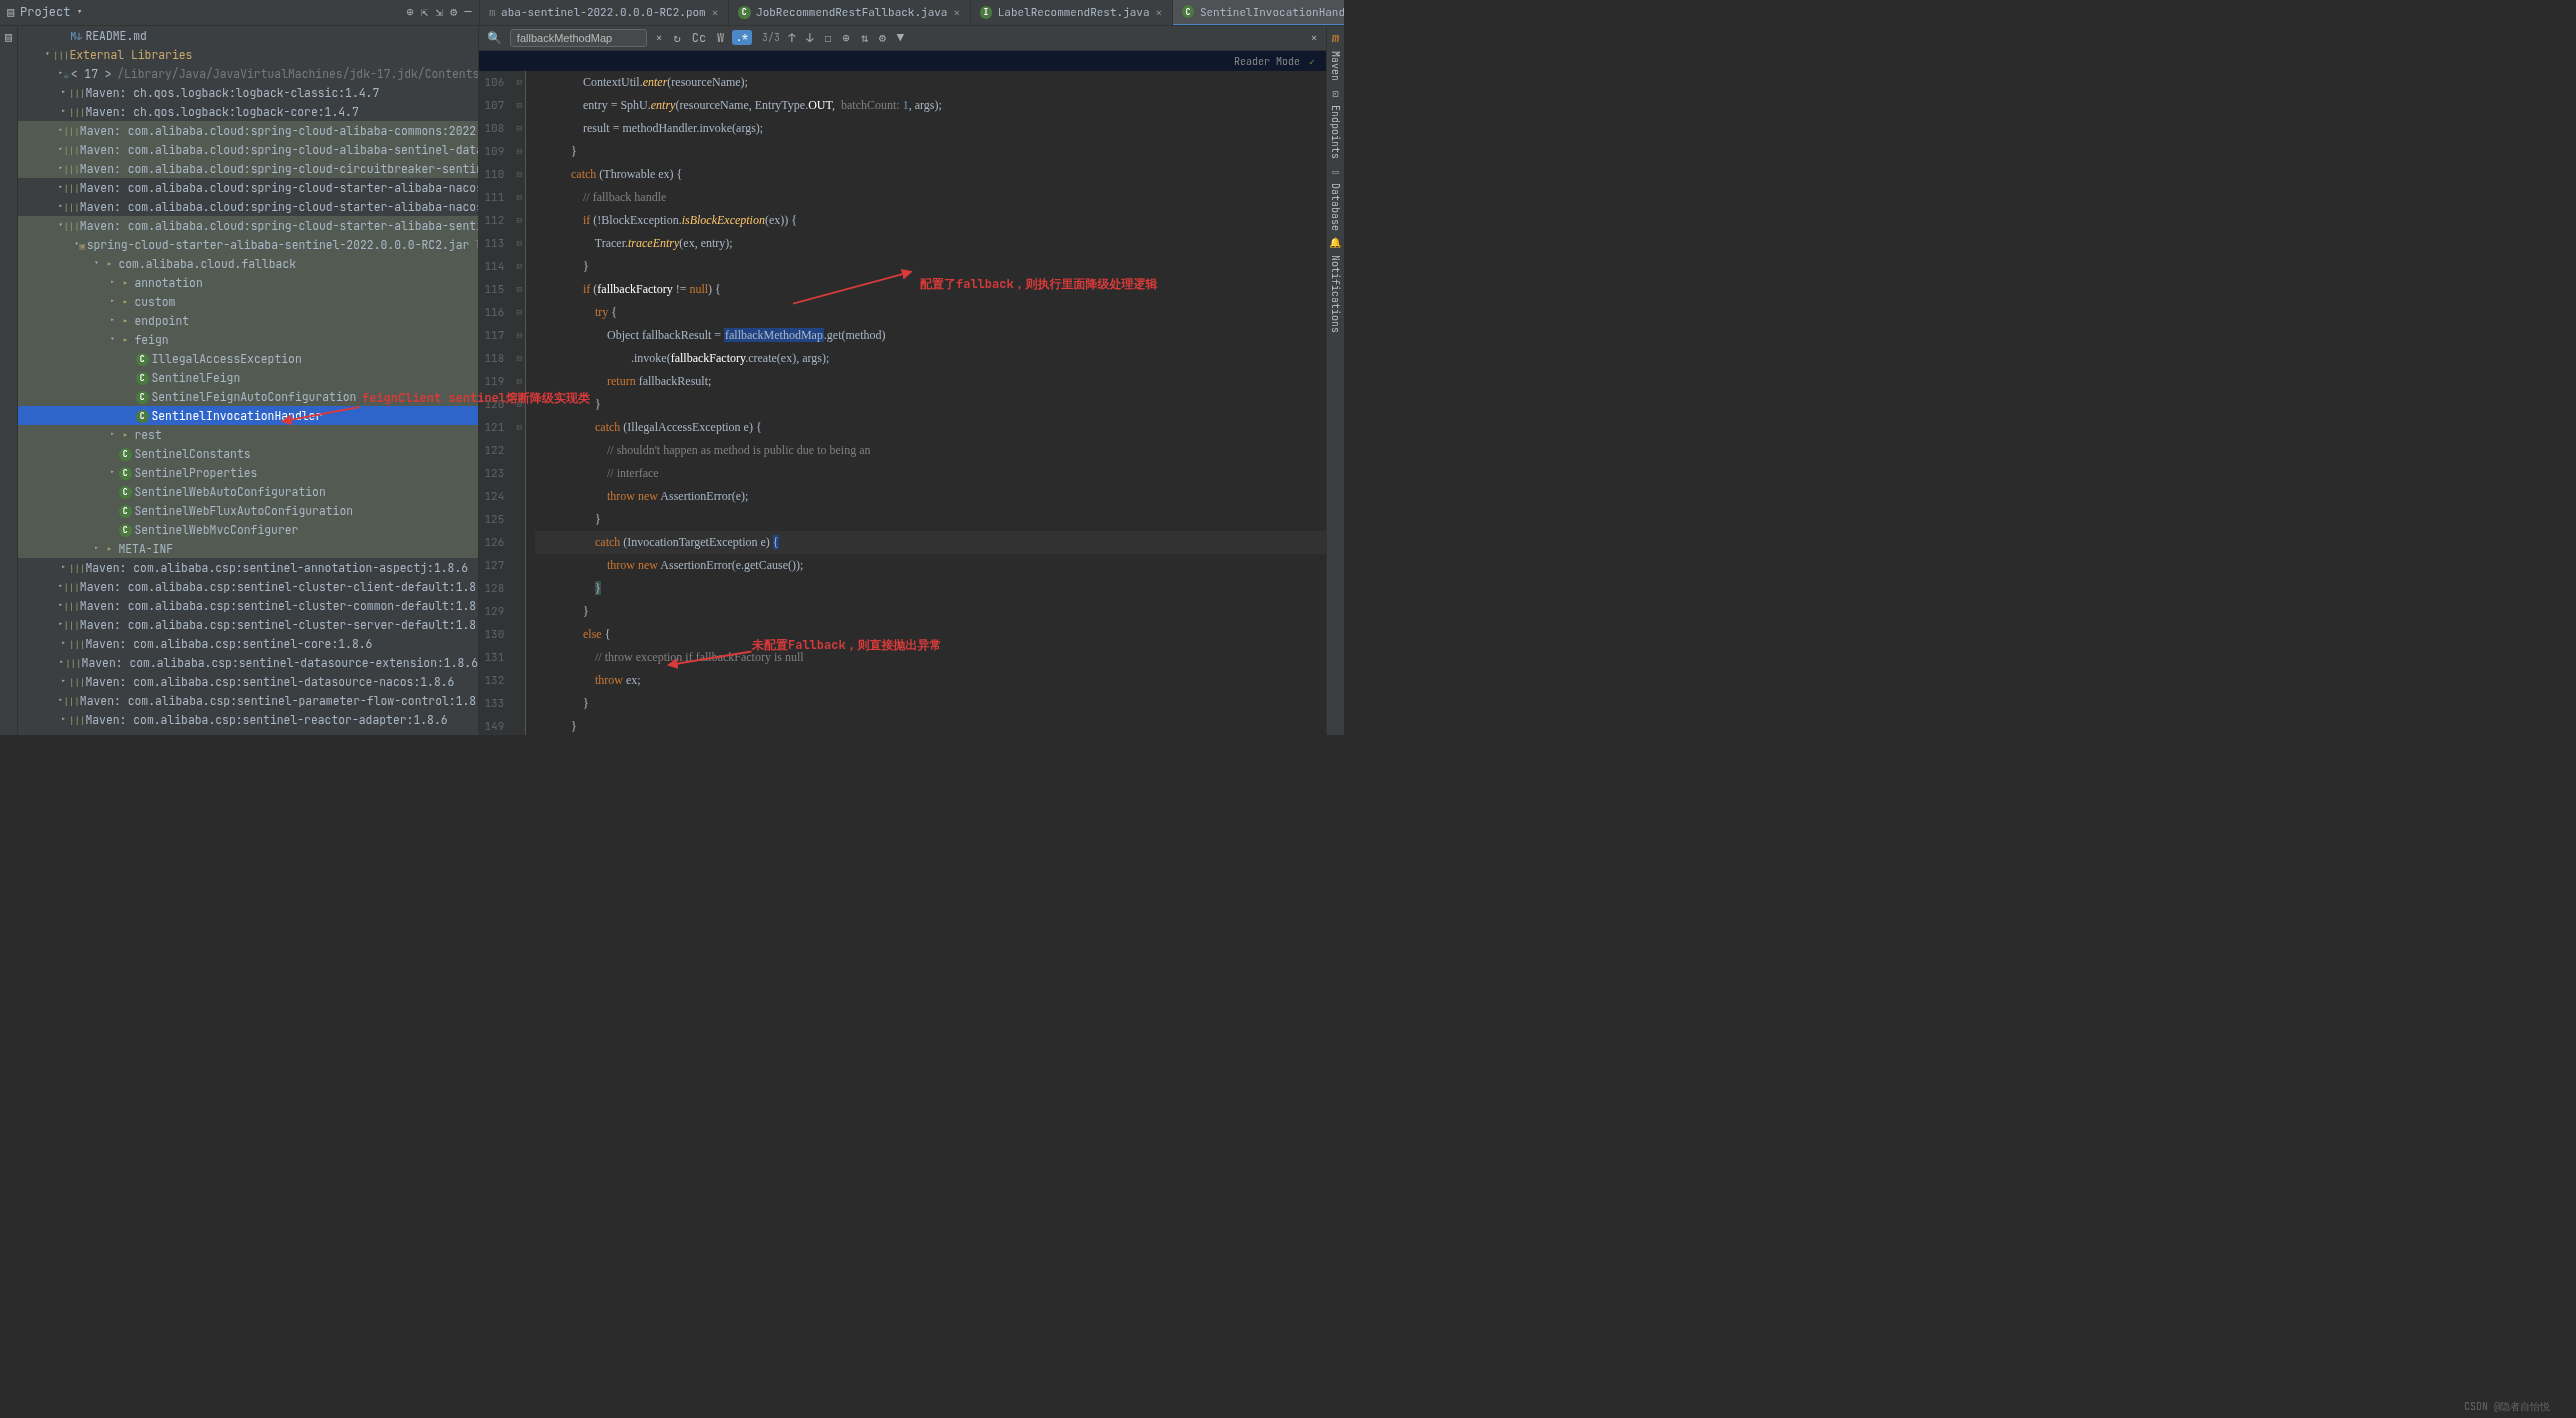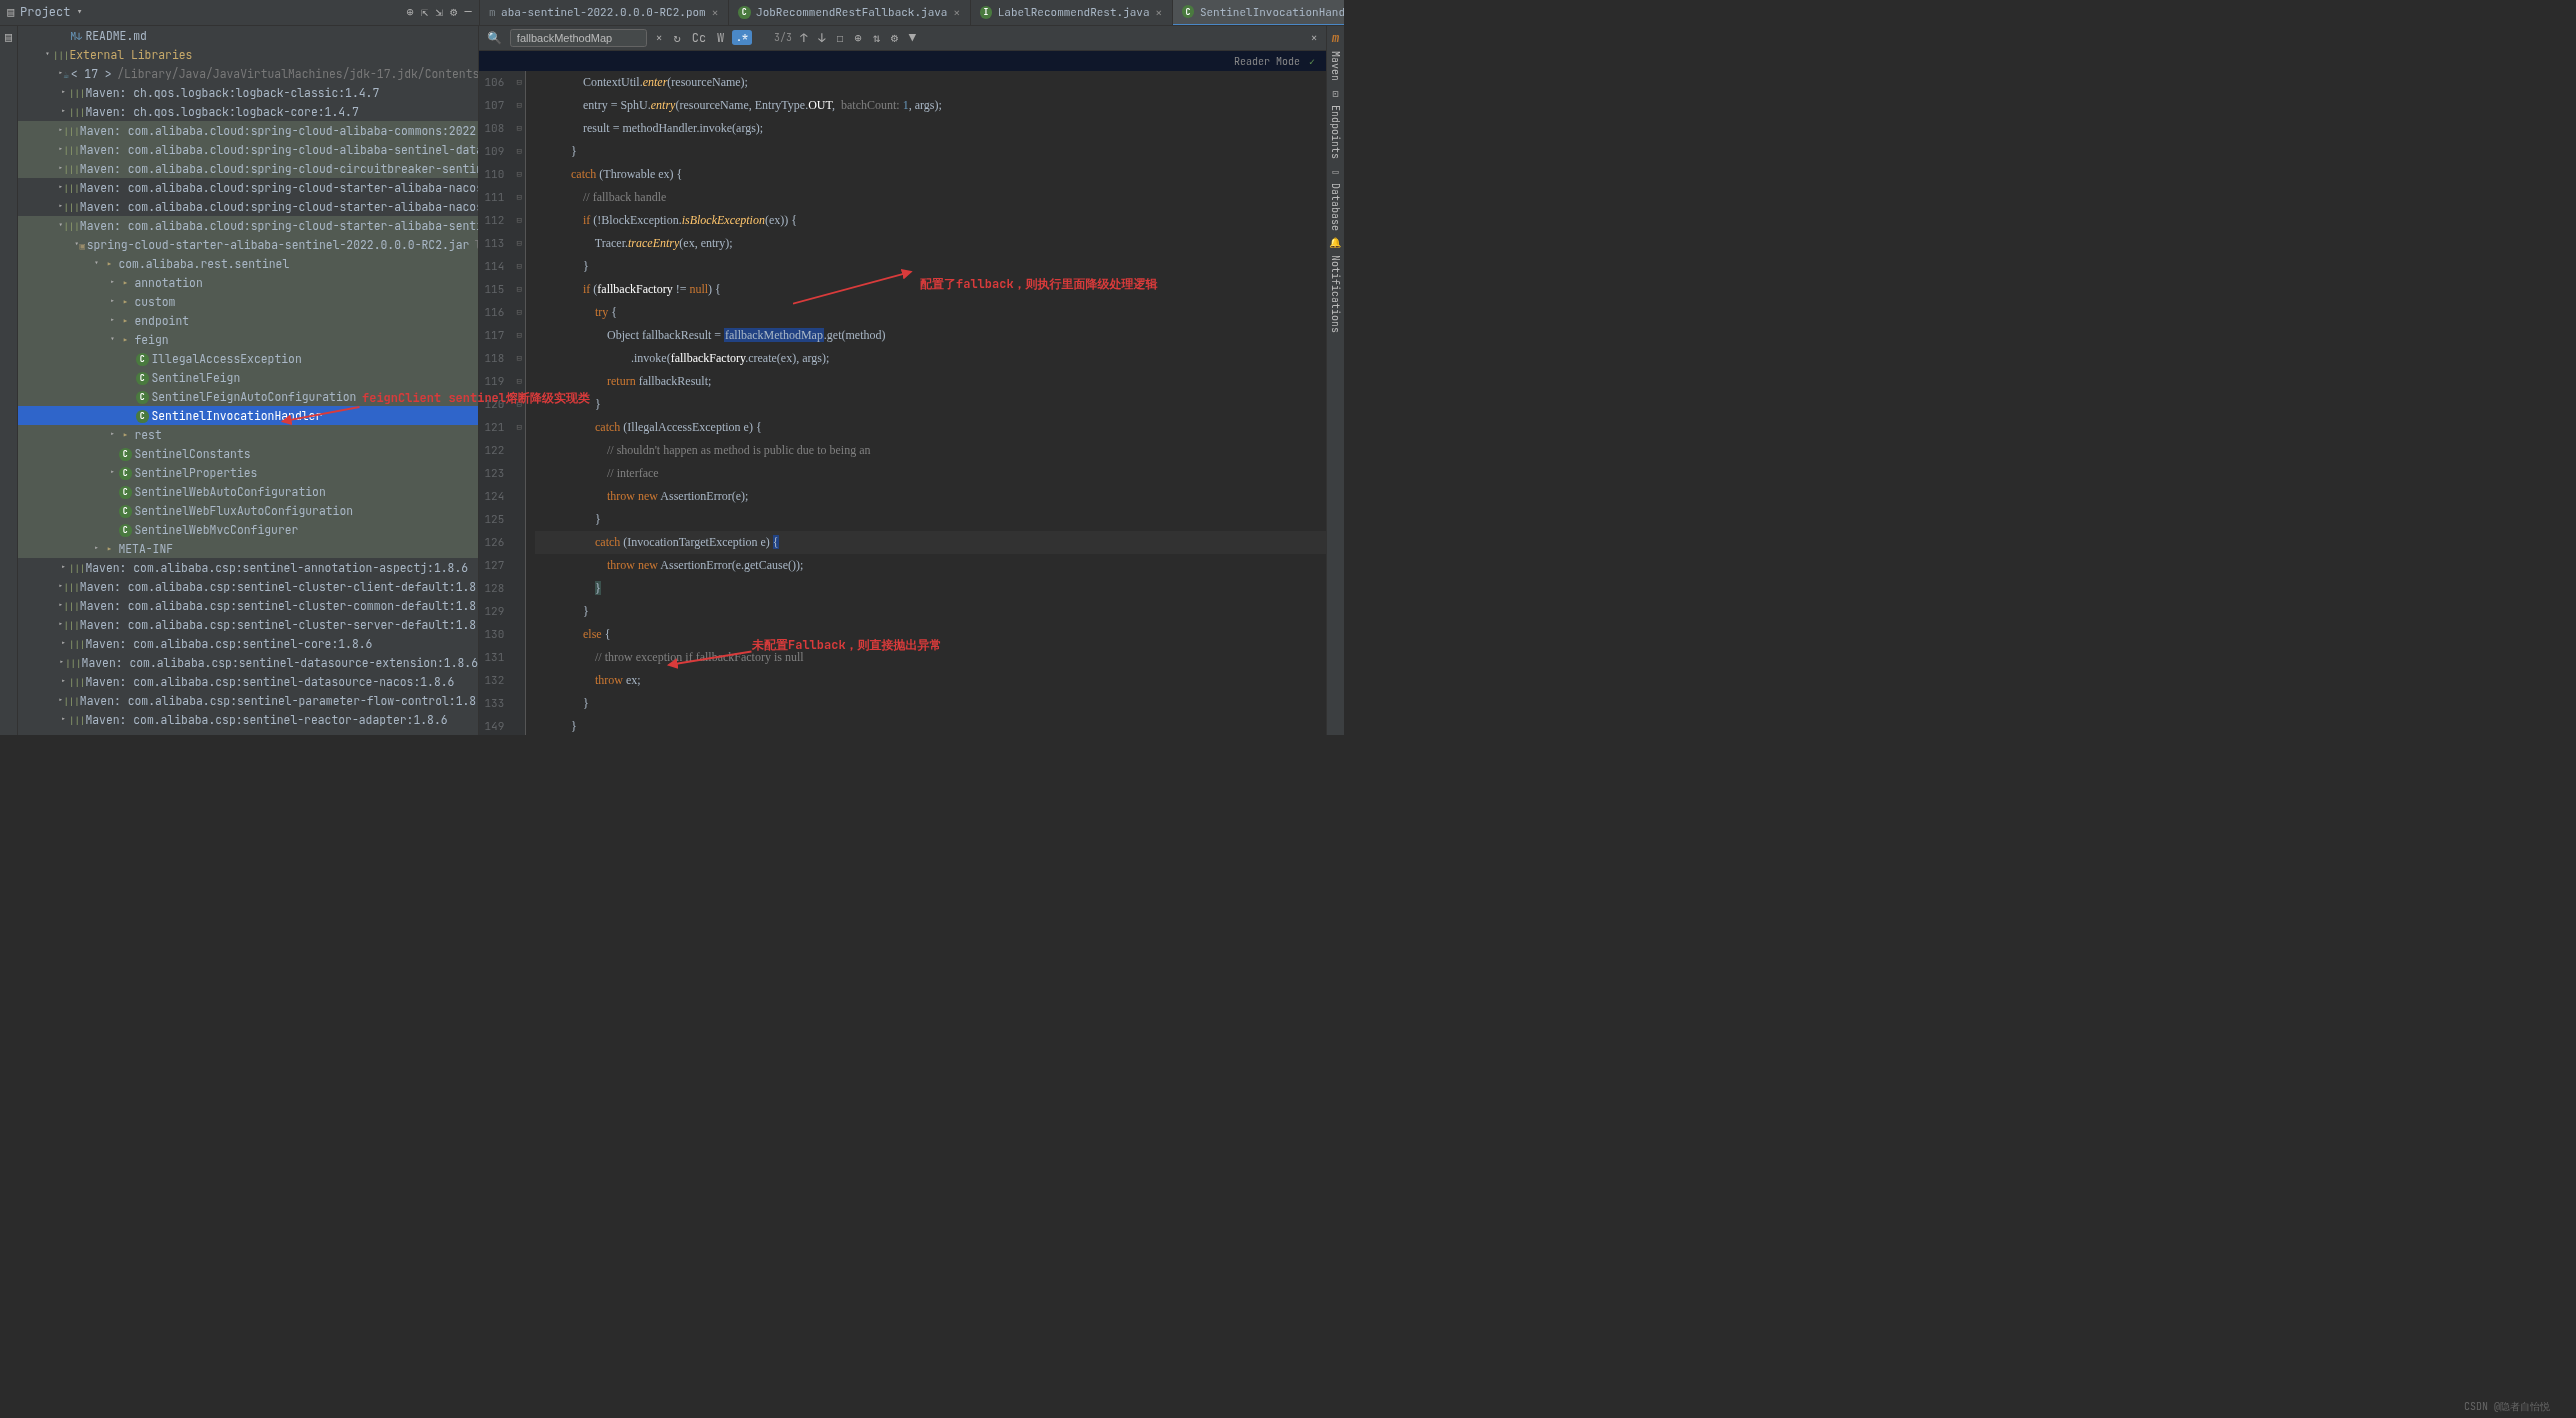--- a/index.html
+++ b/index.html
@@ -111,21 +111,21 @@
 .search-input {
   background: #45494a;
   border: 0.9px solid #646464;
   color: #bbb;
   padding: 1.8px 5.5px;
   font-size: 11px;
   width: 137px;
   border-radius: 2.7px;
 }
 .search-icon-btn { color: #aaa; cursor: pointer; padding: 0 2.7px; font-size: 12px; }
-.search-count { color: #888; font-size: 10px; margin-left: 17px; }
+.search-count { color: #888; font-size: 10px; margin-left: 5px; }
 .reader-mode-row {
   display: flex;
   justify-content: flex-end;
   align-items: center;
   padding: 3.6px 11px;
   gap: 9px;
   font-size: 10px;
   color: #888;
   background: #0f172a;
 }
@@ -284,21 +284,21 @@
       </div>
       <div class="tree-row hl" style="padding-left: 56px;">
         <span class="tree-arrow">▾</span>
         <span class="tree-icon"><span style="color:#9a8d6b;font-size:9px">▣</span></span>
         <span class="tree-label">spring-cloud-starter-alibaba-sentinel-2022.0.0.0-RC2.jar</span>
         <span class="extra-text">library root</span>
       </div>
       <div class="tree-row hl" style="padding-left: 73px;">
         <span class="tree-arrow">▾</span>
         <span class="tree-icon"><span class="folder-icon">▸</span></span>
-        <span class="tree-label">com.alibaba.rest.sentinel</span>
+        <span class="tree-label">com.alibaba.cloud.fallback</span>
       </div>
       <div class="tree-row hl" style="padding-left: 89px;">
         <span class="tree-arrow">▸</span>
         <span class="tree-icon"><span class="folder-icon">▸</span></span>
         <span class="tree-label">annotation</span>
       </div>
       <div class="tree-row hl" style="padding-left: 89px;">
         <span class="tree-arrow">▸</span>
         <span class="tree-icon"><span class="folder-icon">▸</span></span>
         <span class="tree-label">custom</span>

